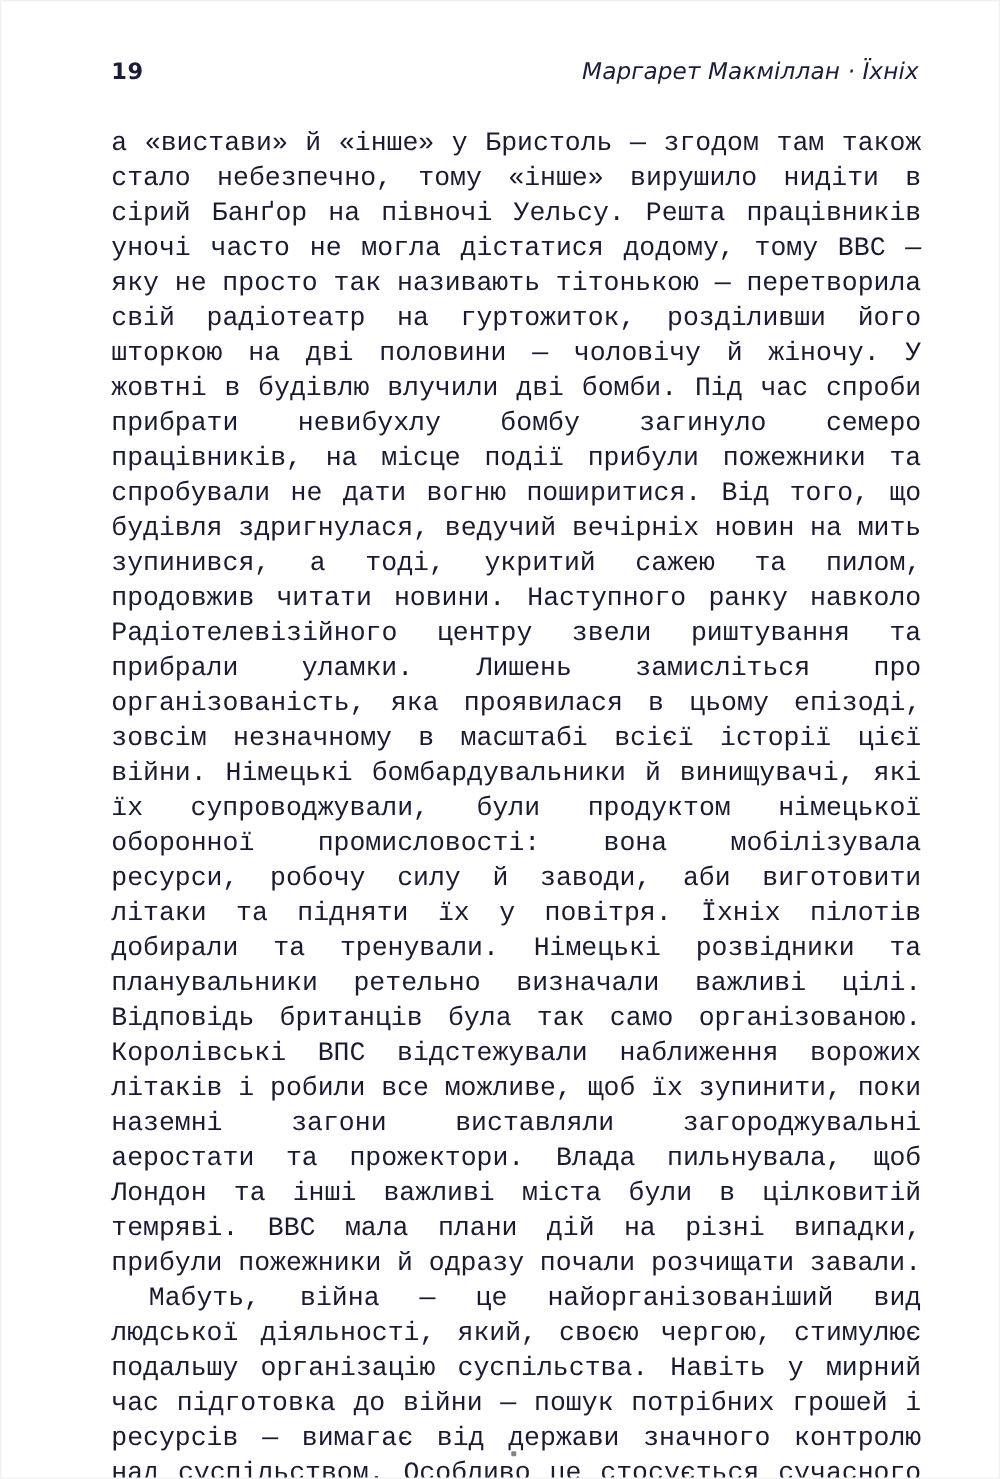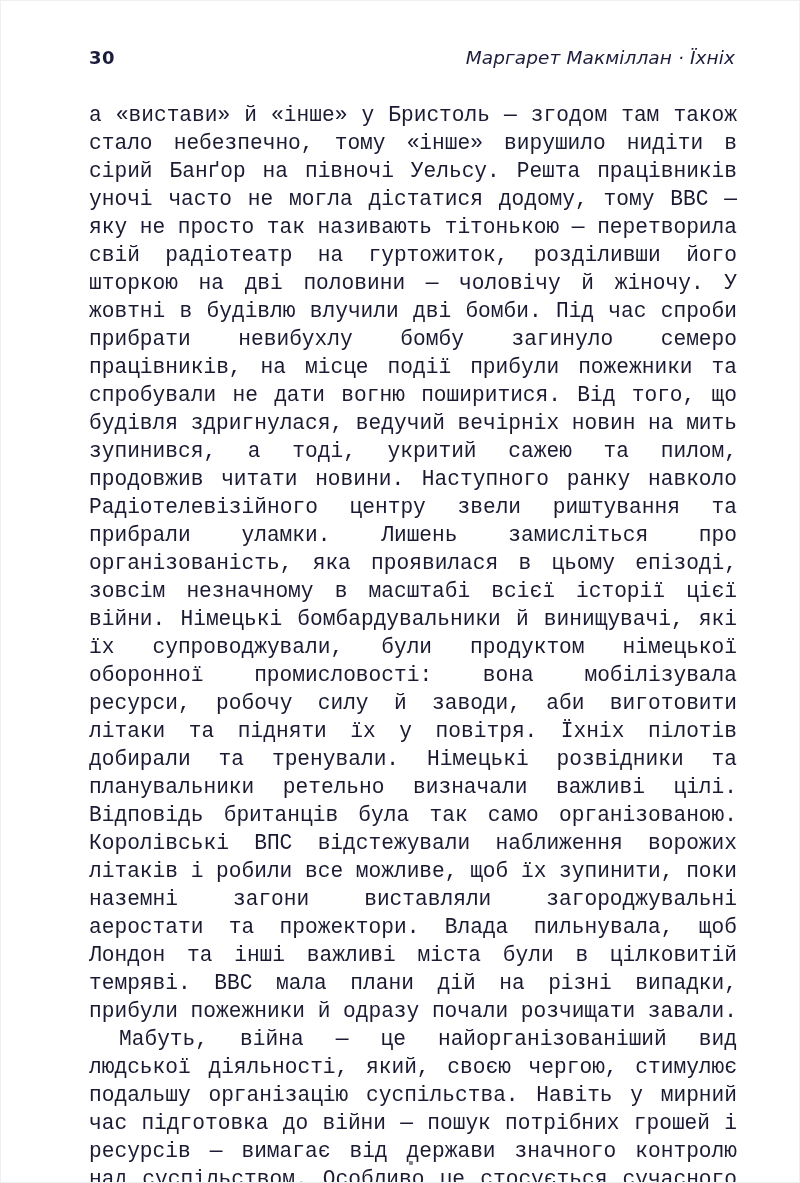--- a/index.html
+++ b/index.html
@@ -89,21 +89,21 @@
     border-radius: 1px;
     opacity: 0.85;
   }
 </style>
 </head>
 <body>
 
 <div class="page">
 
   <div class="running-head">
-    <span class="folio">30</span>
+    <span class="folio">19</span>
     <span class="running-title">Маргарет Макміллан · Їхніх</span>
   </div>
 
   <div class="textblock">
     <p class="para cont">а «вистави» й «інше» у Бристоль — згодом там також стало небезпечно, тому «інше» вирушило нидіти в сірий Банґор на півночі Уельсу. Решта працівників уночі часто не могла дістатися додому, тому BBC — яку не просто так називають тітонькою — перетворила свій радіотеатр на гуртожиток, розділивши його шторкою на дві половини — чоловічу й жіночу. У жовтні в будівлю влучили дві бомби. Під час спроби прибрати невибухлу бомбу загинуло семеро працівників, на місце події прибули пожежники та спробували не дати вогню поширитися. Від того, що будівля здригнулася, ведучий вечірніх новин на мить зупинився, а тоді, укритий сажею та пилом, продовжив читати новини. Наступного ранку навколо Радіотелевізійного центру звели риштування та прибрали уламки. Лишень замисліться про організованість, яка проявилася в цьому епізоді, зовсім незначному в масштабі всієї історії цієї війни. Німецькі бомбардувальники й винищувачі, які їх супроводжували, були продуктом німецької оборонної промисловості: вона мобілізувала ресурси, робочу силу й заводи, аби виготовити літаки та підняти їх у повітря. Їхніх пілотів добирали та тренували. Німецькі розвідники та планувальники ретельно визначали важливі цілі. Відповідь британців була так само організованою. Королівські ВПС відстежували наближення ворожих літаків і робили все можливе, щоб їх зупинити, поки наземні загони виставляли загороджувальні аеростати та прожектори. Влада пильнувала, щоб Лондон та інші важливі міста були в цілковитій темряві. BBC мала плани дій на різні випадки, прибули пожежники й одразу почали розчищати завали.</p>
     <p class="para">Мабуть, війна — це найорганізованіший вид людської діяльності, який, своєю чергою, стимулює подальшу організацію суспільства. Навіть у мирний час підготовка до війни — пошук потрібних грошей і ресурсів — вимагає від держави значного контролю над суспільством. Особливо це стосується сучасного світу, позаяк потреби війни збільшилися разом із нашою спроможністю її вести. Війна робила країни сильнішими і таким чином приносила прогрес та зміни, більшість із</p>
   </div>
 
   <div class="bottom-mark"></div>
 

